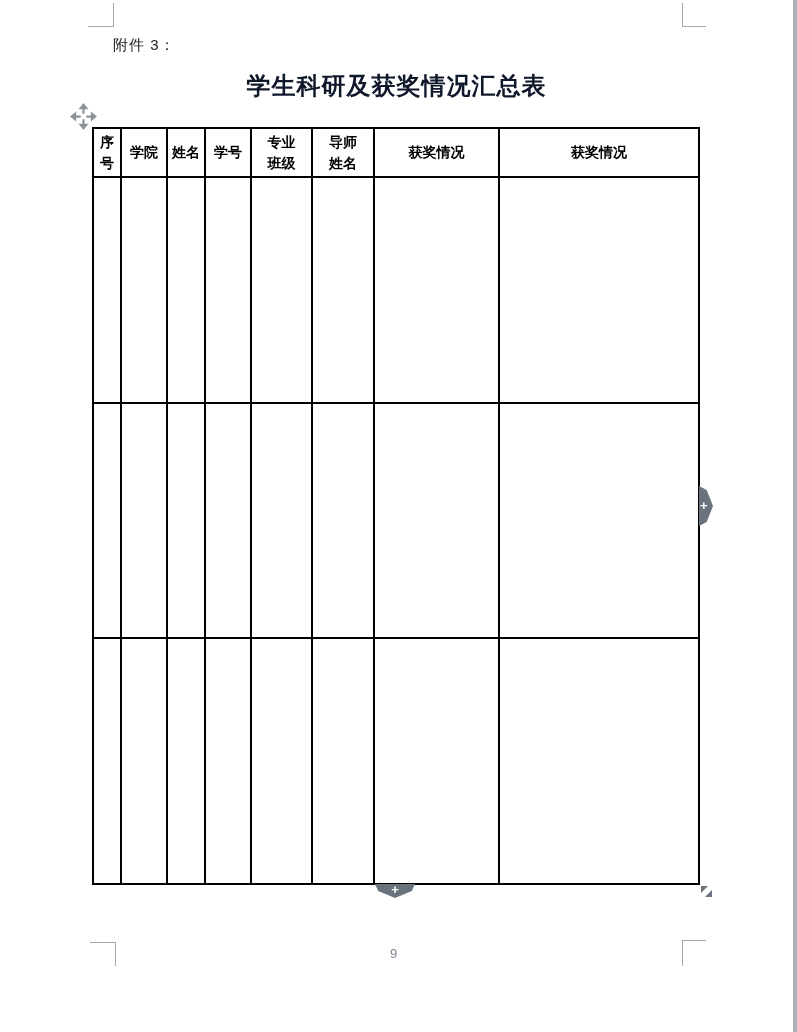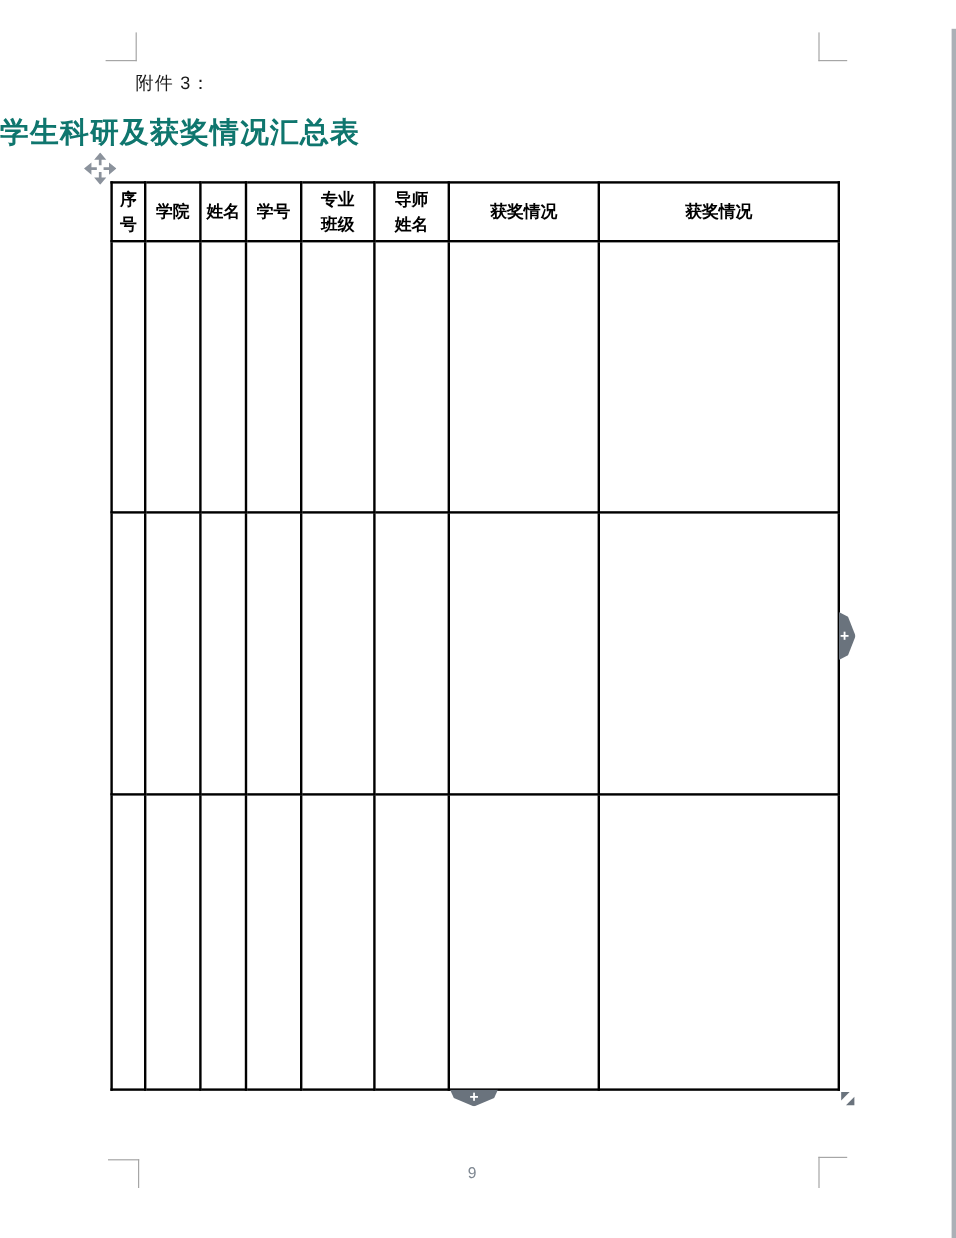--- a/index.html
+++ b/index.html
@@ -1,36 +1,36 @@
 <!DOCTYPE html>
 <html><head>
 <meta charset="utf-8">
 <style>
   html, body { margin: 0; padding: 0; background: #ffffff; }
   body {
     width: 797px; height: 1032px; position: relative; overflow: hidden;
     font-family: "Liberation Sans", sans-serif;
   }
-  .page { position: absolute; inset: 0; background: #fff; margin-top: 24px; }
+  .page { position: absolute; inset: 0; background: #fff; }
 
   
   .crop { position: absolute; width: 25px; height: 23px; }
   .crop.tl { left: 88px;  top: 3px;   border-right: 1px solid #a6a6a6; border-bottom: 1px solid #a6a6a6; }
   .crop.tr { left: 682px; top: 3px;   width: 23px; border-left: 1px solid #a6a6a6; border-bottom: 1px solid #a6a6a6; }
   .crop.bl { left: 90px;  top: 942px; border-right: 1px solid #a6a6a6; border-top: 1px solid #a6a6a6; }
   .crop.br { left: 682px; top: 940px; width: 23px; height: 25px; border-left: 1px solid #a6a6a6; border-top: 1px solid #a6a6a6; }
 
   .attachment {
     position: absolute; left: 113px; top: 36px;
     font-size: 15px; color: #1a1a1a; letter-spacing: 1px;
   }
   .title {
     position: absolute; left: 0; right: 4px; top: 70px; margin: 0;
-    font-size: 24px; font-weight: 700;
-    letter-spacing: 1px; color: #0f766e;
+    text-align: center; font-size: 24px; font-weight: 700;
+    letter-spacing: 1px; color: #0f172a;
   }
 
   
   table.doc-table {
     position: absolute; left: 92px; top: 127px;
     width: 606px; border-collapse: collapse; table-layout: fixed;
   }
   .doc-table th, .doc-table td {
     border: 2px solid #000; padding: 0; background: #fff;
   }

